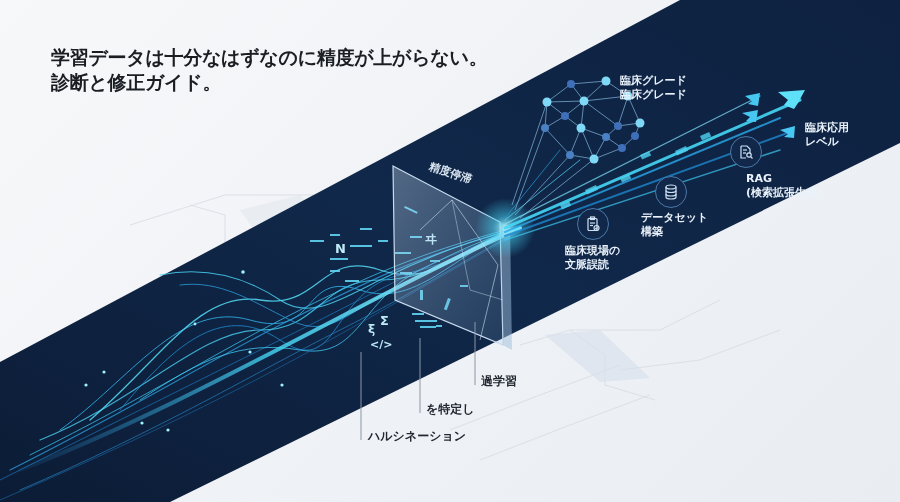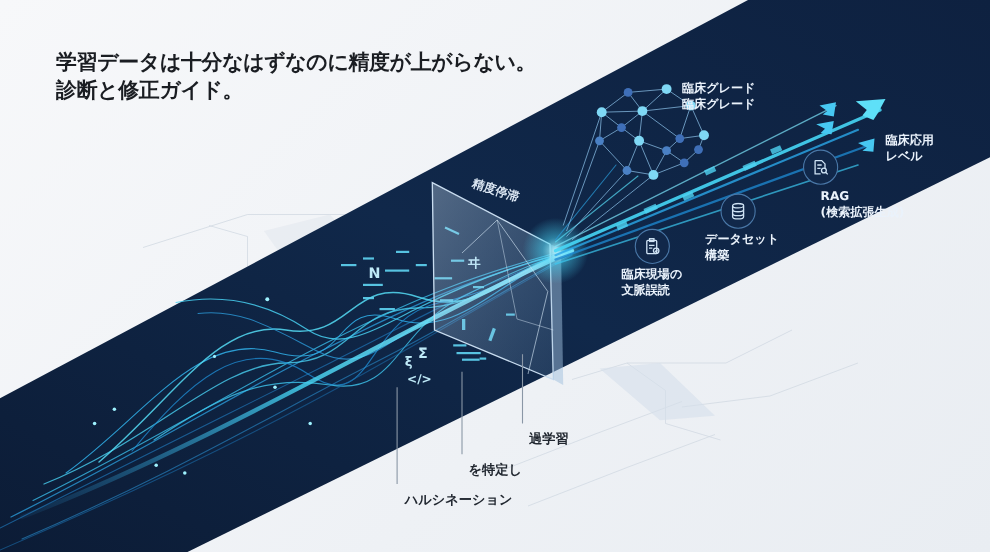--- a/index.html
+++ b/index.html
@@ -14,21 +14,21 @@
       font-size:19px; line-height:25px; font-weight:bold; color:#1a1d22;
       letter-spacing:-0.3px;
     }
     .headline div { white-space:nowrap; }
     .lbl {
       position:absolute; color:#eaf2fb; font-size:11px; font-weight:bold;
       line-height:14px; white-space:nowrap;
     }
     .lbl div { white-space:nowrap; }
     .dlbl {
-      position:absolute; color:#222831; font-size:12px; font-weight:bold; white-space:nowrap;margin-top:18px;
+      position:absolute; color:#222831; font-size:12px; font-weight:bold; white-space:nowrap;
     }
     .panel-title {
       position:absolute; left:432px; top:159px; color:#dbe6f2; font-size:11px; font-weight:bold;
       transform: rotate(18deg); transform-origin:left top; white-space:nowrap;
     }
     .icon-circle {
       position:absolute; width:30px; height:30px; border-radius:50%;
       border:1.5px solid #4a78a8; background:#11284a;
       display:flex; align-items:center; justify-content:center;
     }

